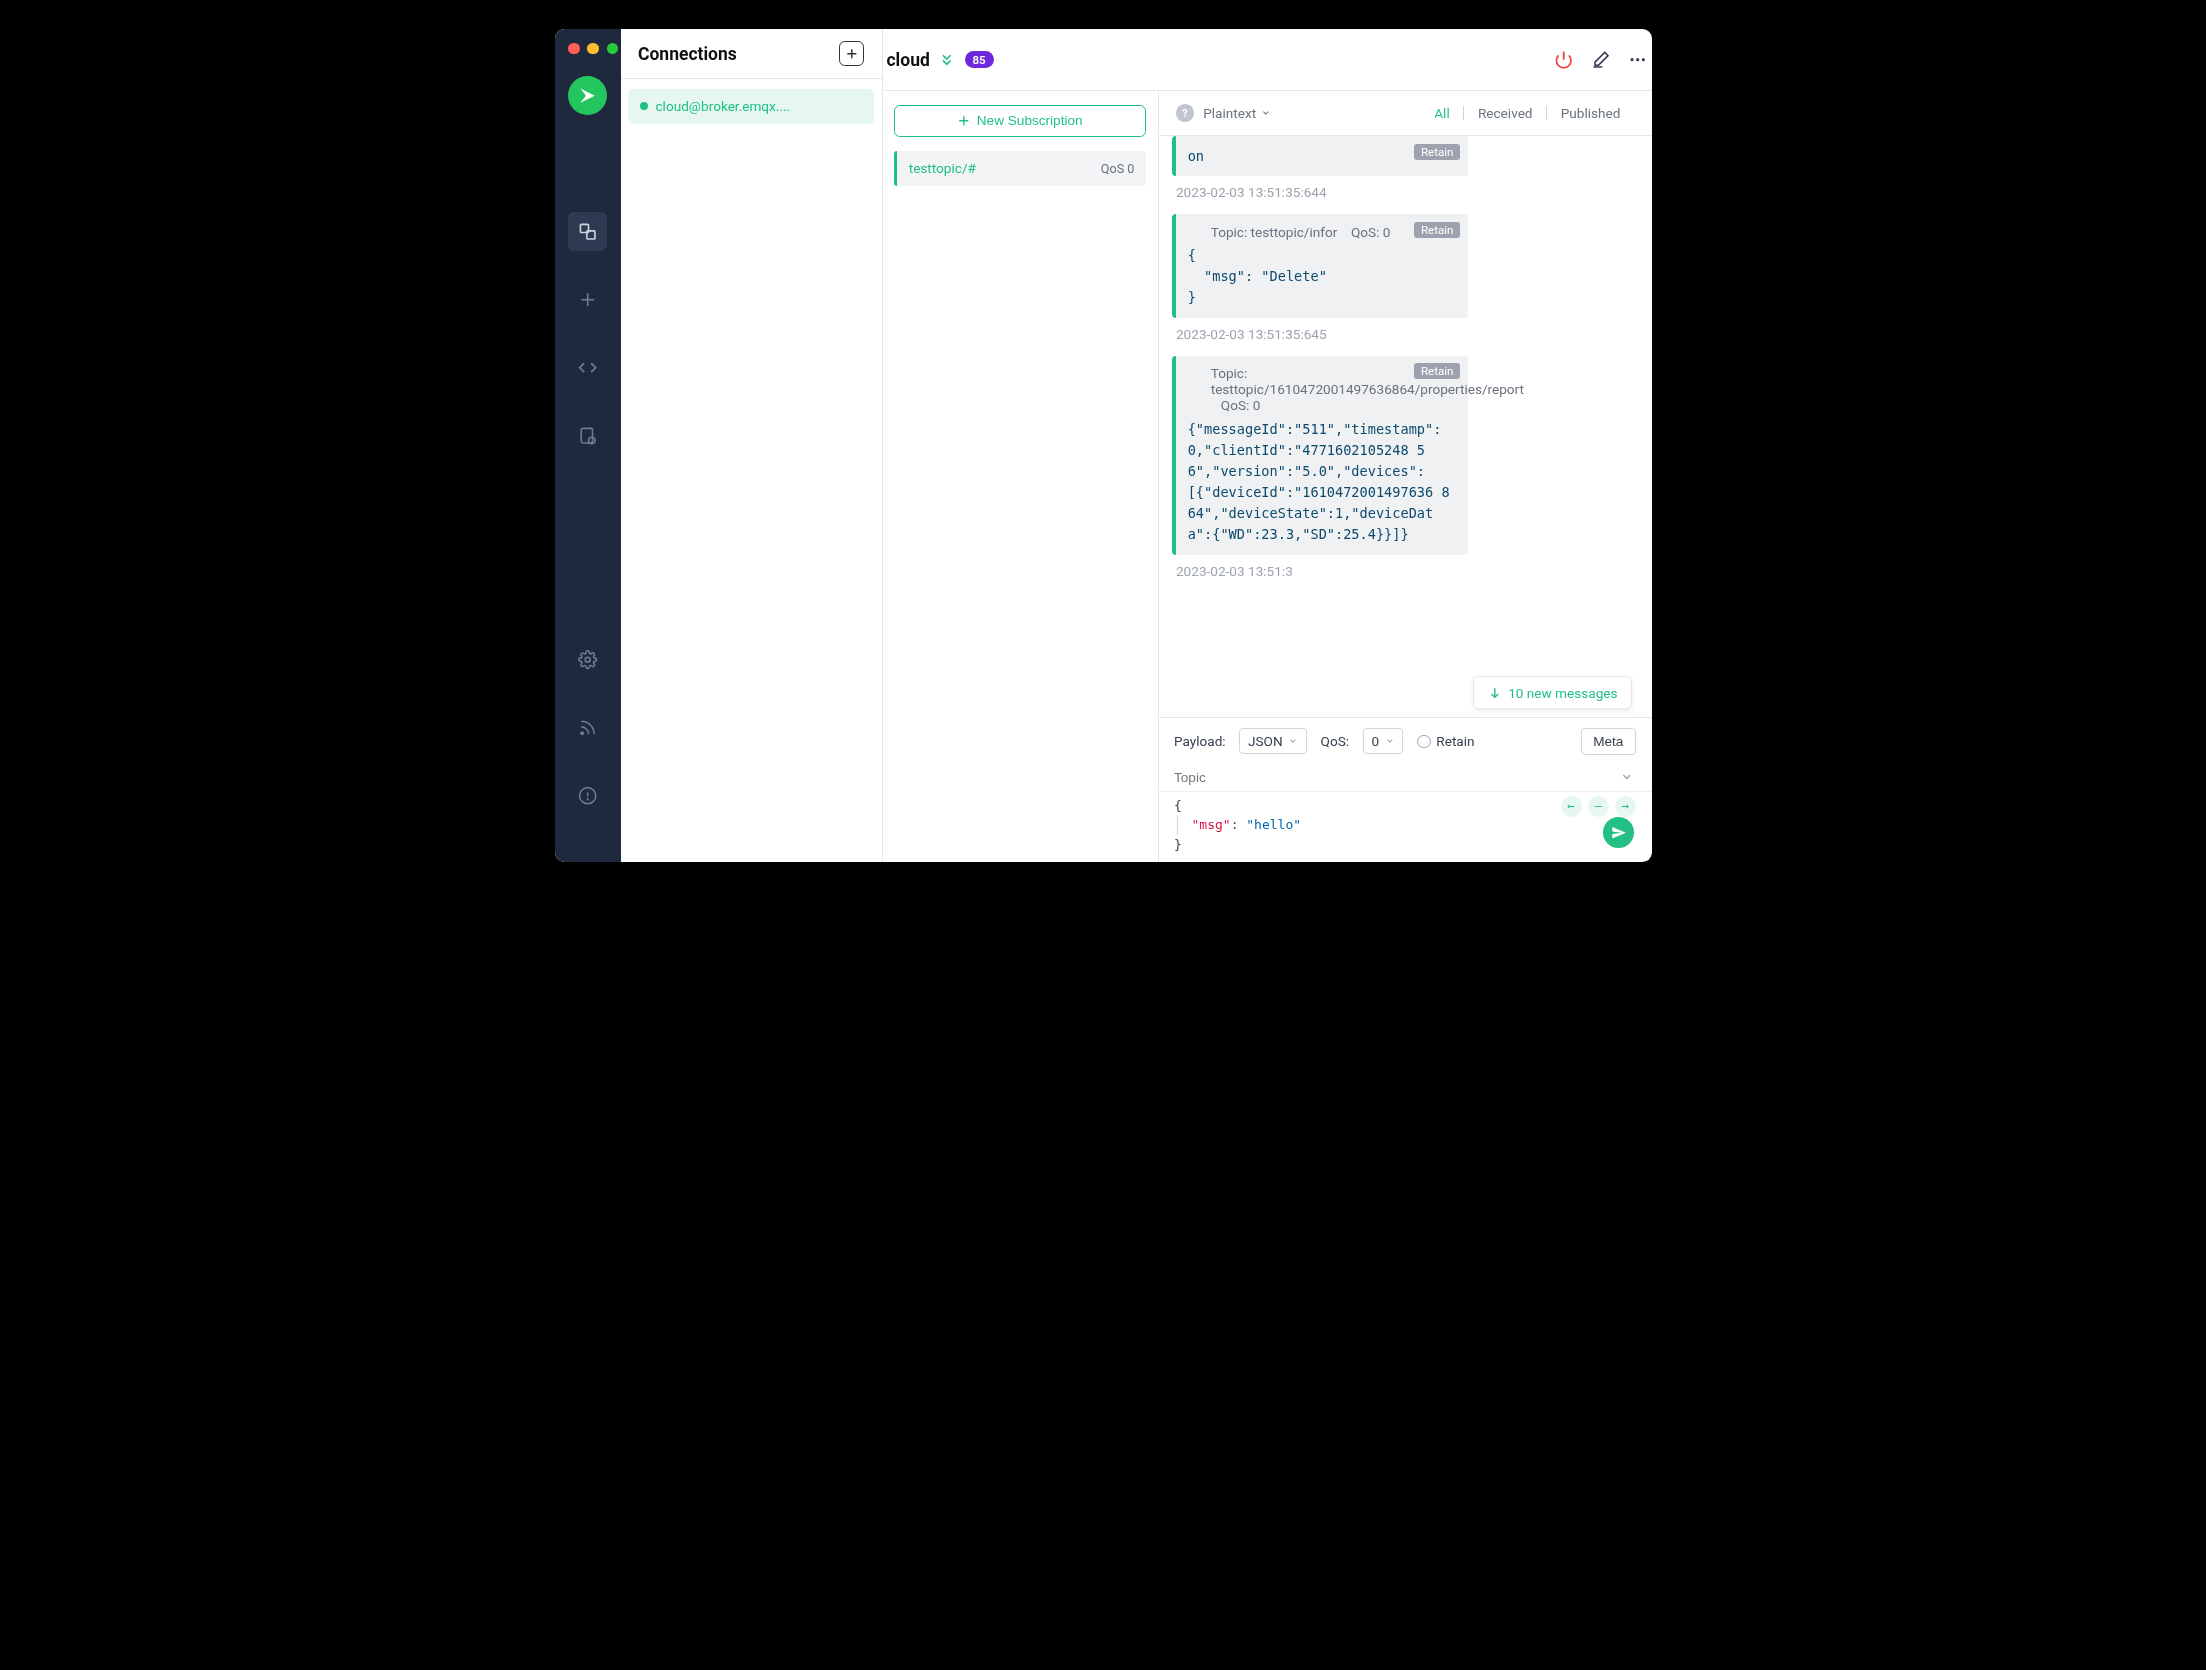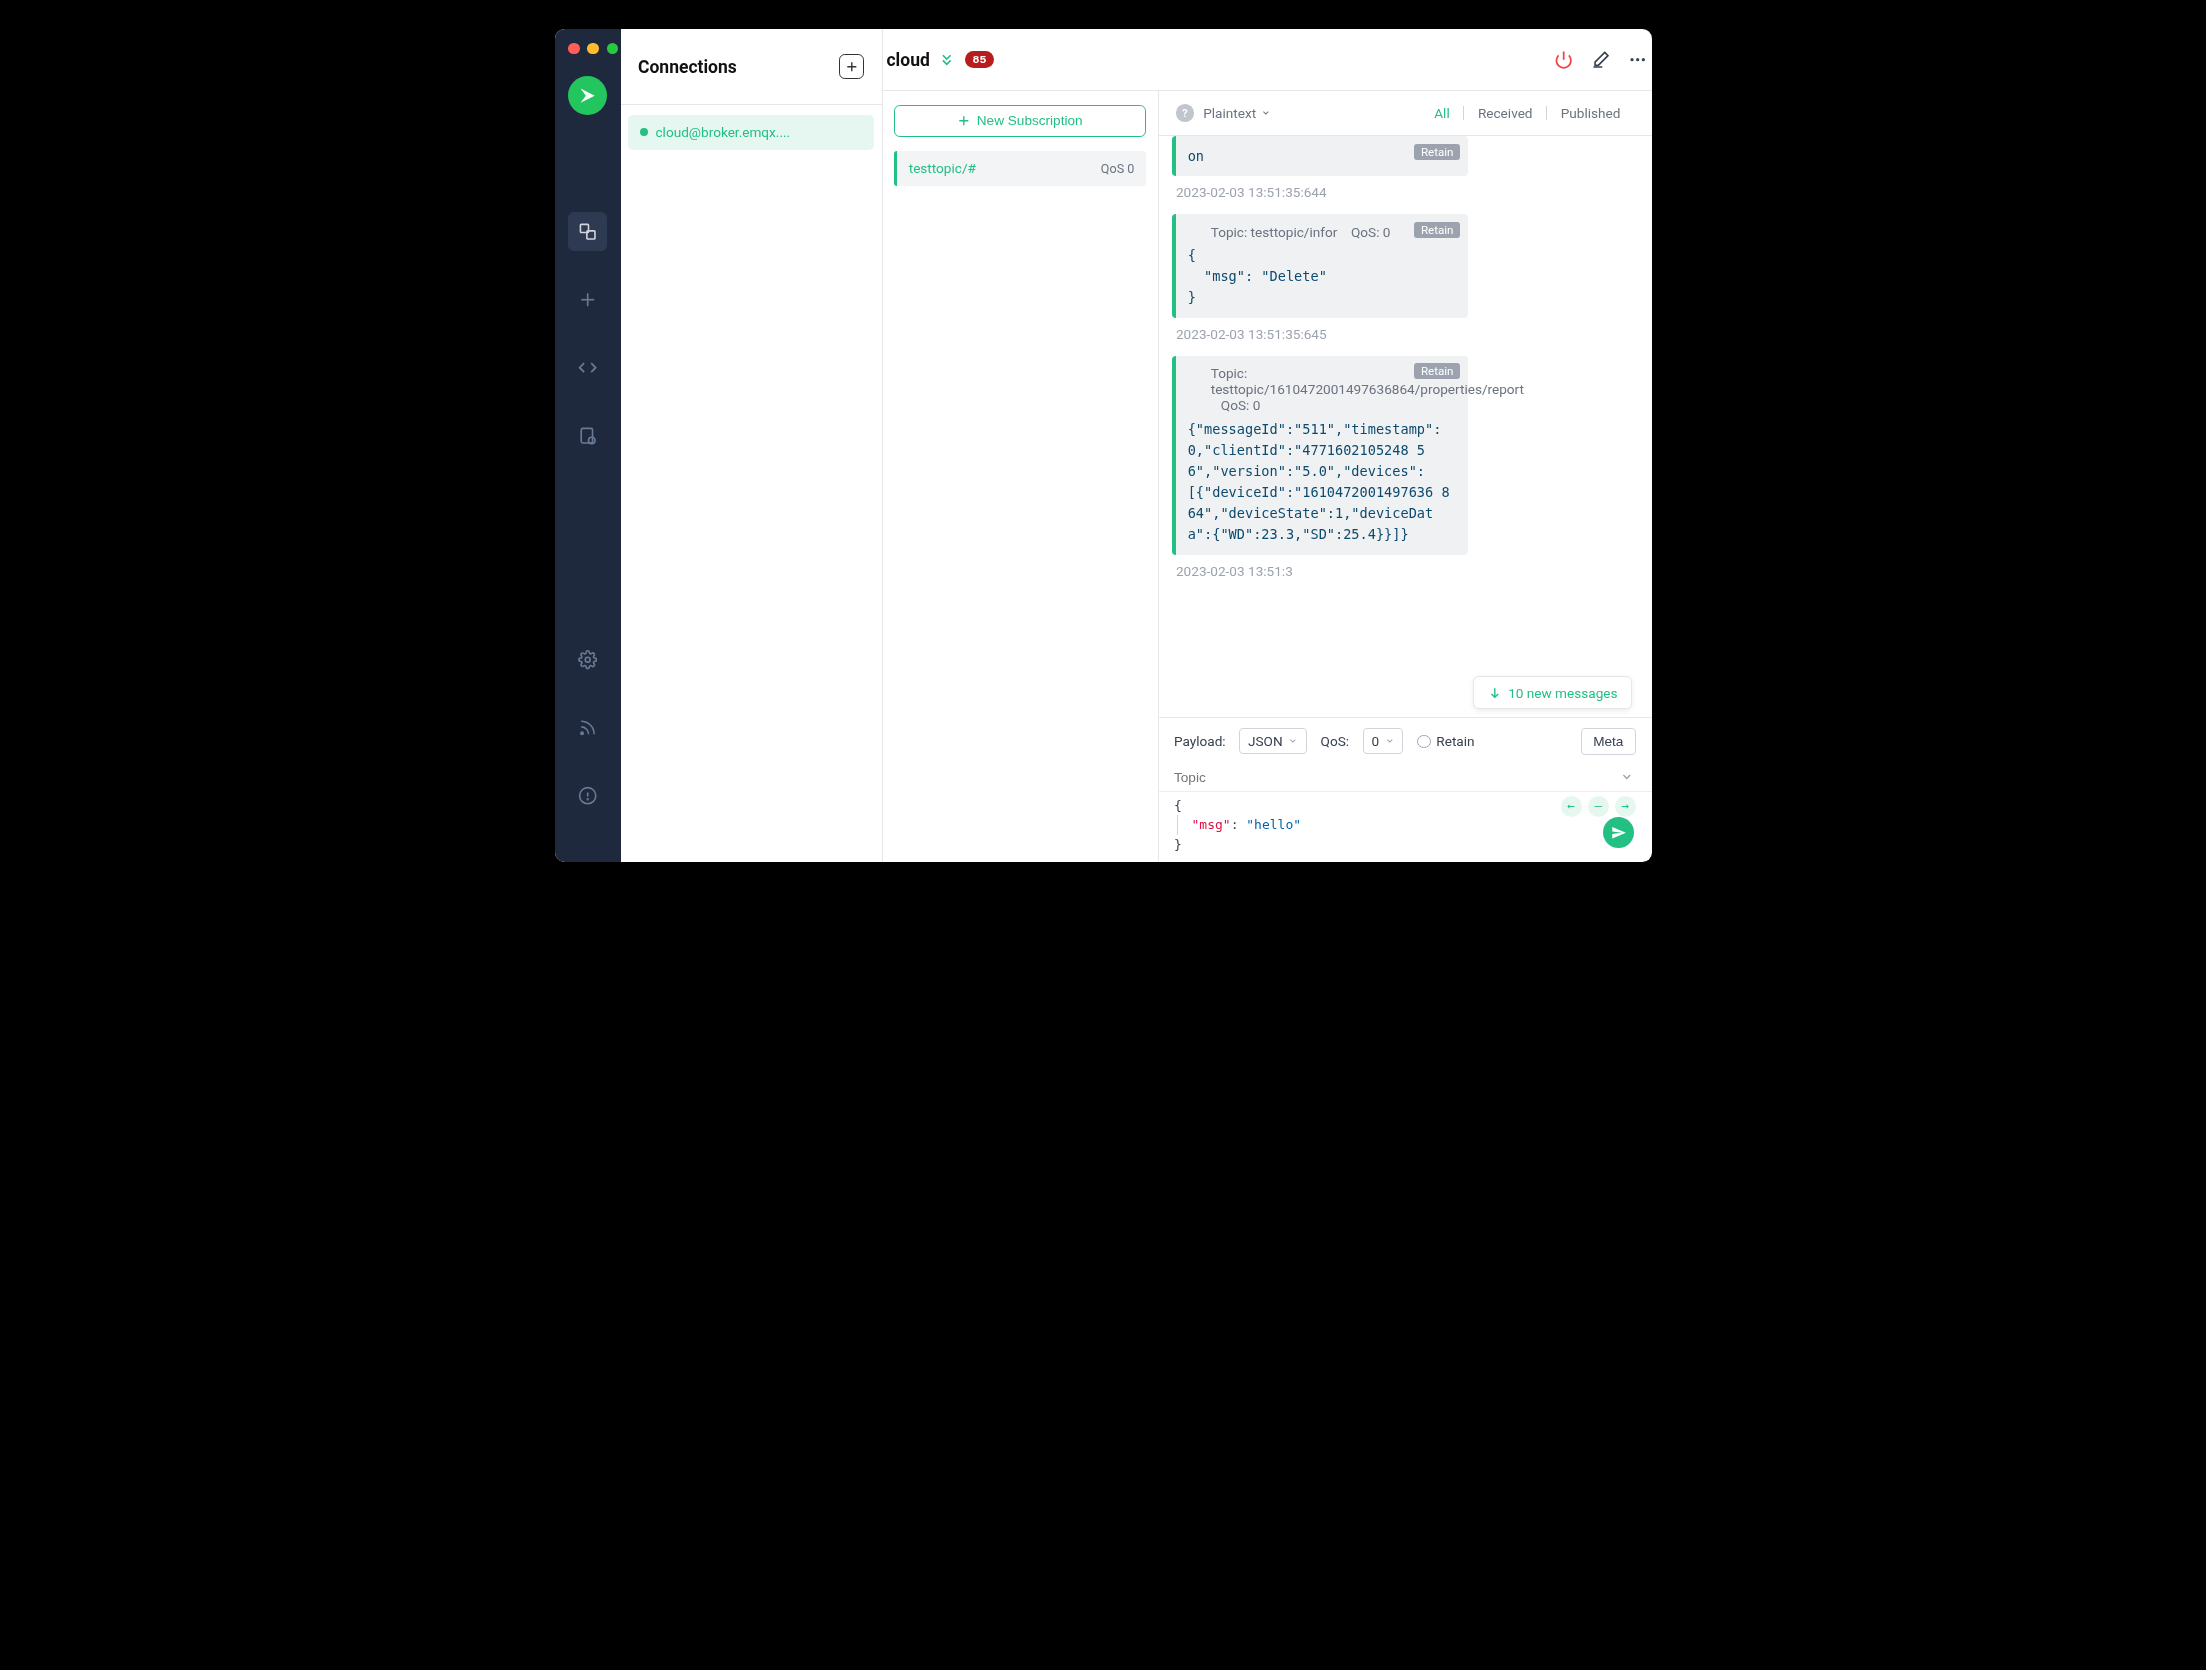--- a/index.html
+++ b/index.html
@@ -13,33 +13,33 @@
     .tl.red { background: #ff5f56; }
     .tl.yellow { background: #ffbd2e; }
     .tl.green { background: #27c93f; }
     .logo { width: 39px; height: 39px; background: #22c55e; border-radius: 50%; display: flex; align-items: center; justify-content: center; margin-bottom: 97px; }
     .logo svg { fill: #fff; }
     .sidebar-item { width: 39px; height: 39px; display: flex; align-items: center; justify-content: center; margin-bottom: 29px; border-radius: 5.8px; cursor: pointer; color: #6b7a94; }
     .sidebar-item.active { background: #2d3a52; color: #d0d5dd; }
     .sidebar-spacer { flex: 1; }
     .sidebar-bottom { display: flex; flex-direction: column; align-items: center; margin-bottom: 17.5px; }
     .connections-pane { width: 262px; border-right: 1px solid #e5e7eb; display: flex; flex-direction: column; }
-    .conn-header { height: 76px; display: flex; align-items: center; justify-content: space-between; padding: 0 17.5px; border-bottom: 1px solid #e5e7eb; }
+    .conn-header { height: 50px; display: flex; align-items: center; justify-content: space-between; padding: 0 17.5px; border-bottom: 1px solid #e5e7eb; }
     .conn-title { font-size: 17.5px; font-weight: 700; color: #111; }
     .add-btn { width: 25px; height: 25px; border: 1.5px solid #333; border-radius: 5.8px; display: flex; align-items: center; justify-content: center; cursor: pointer; }
     .conn-list { padding: 9.7px 7.8px; }
     .conn-item { background: #e6f7f2; border-radius: 4.9px; padding: 9.7px 11.6px; display: flex; align-items: center; gap: 7.8px; color: #22c083; font-size: 13.6px; cursor: pointer; }
     .conn-dot { width: 7.8px; height: 7.8px; background: #22c083; border-radius: 50%; flex-shrink: 0; }
     .content-main { flex: 1; display: flex; flex-direction: column; }
     
     
     .content-header { height: 62px; border-bottom: 1px solid #e5e7eb; display: flex; align-items: center; padding: 0 4px; gap: 9.7px; }
     .ch-title { font-size: 17.5px; font-weight: 700; color: #111; }
     .ch-chevron { color: #22c083; cursor: pointer; }
-    .ch-badge { background: #b91c1c; color: #fff; font-size: 11.6px; font-weight: 600; padding: 1.9px 7.8px; border-radius: 9.7px; font-family: Liberation Mono, monospace; }
+    .ch-badge { background: #6d28d9; color: #fff; font-size: 11.6px; font-weight: 600; padding: 1.9px 7.8px; border-radius: 9.7px; }
     .ch-spacer { flex: 1; }
     .ch-icon { width: 19.4px; height: 19.4px; cursor: pointer; display: flex; align-items: center; justify-content: center; }
     .ch-icon.power { color: #ef4444; }
     .ch-icon.edit { color: #374151; }
     .ch-icon.more { color: #374151; }
     .ch-icons { display: flex; gap: 17.5px; align-items: center; }
     
     
     .body-row { flex: 1; display: flex; min-height: 0; }
     .subs-col { width: 276px; border-right: 1px solid #e5e7eb; padding: 13.6px 11.6px; }

